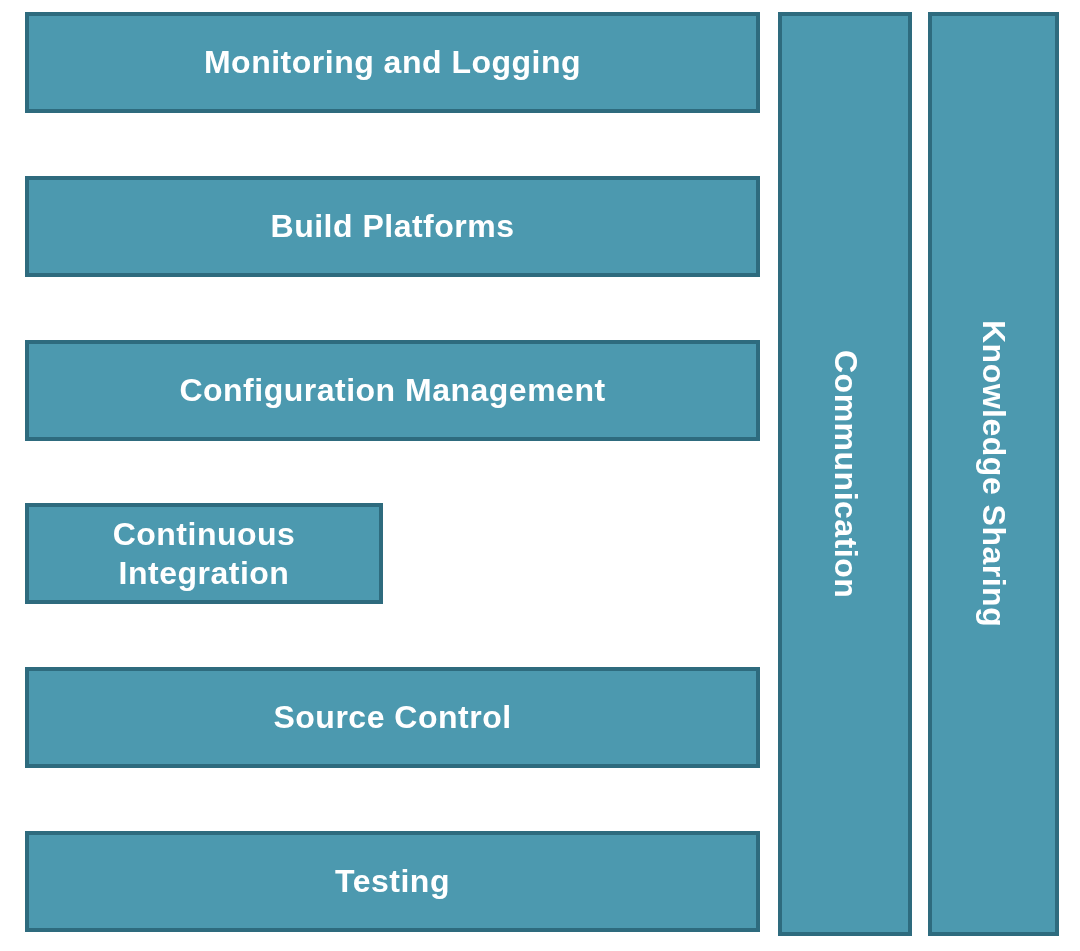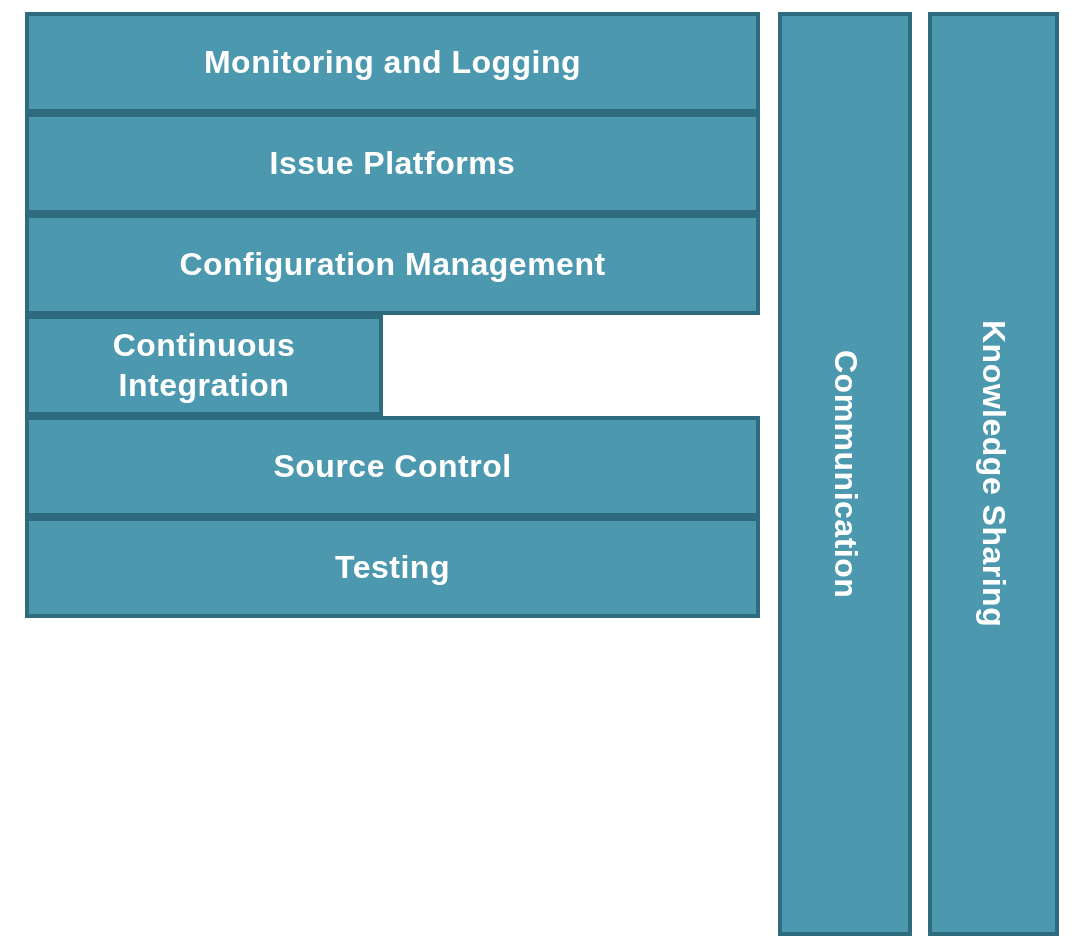--- a/index.html
+++ b/index.html
@@ -21,21 +21,21 @@
     overflow: hidden;
   }
   .main-column {
     position: absolute;
     left: 25px;
     top: 12px;
     width: 735px;
     height: 920px;
     display: flex;
     flex-direction: column;
-    justify-content: flex-start;
+    justify-content: space-between;
   }
   .box {
     background: var(--box_fill);
     border: 4px solid var(--box_border);
     color: var(--text);
     display: flex;
     align-items: center;
     justify-content: center;
     text-align: center;
     font-weight: 700;
@@ -77,21 +77,21 @@
 </head>
 <body>
 
 <div class="canvas">
 
   <div class="main-column">
     <div class="box row-box">
       <span>Monitoring and Logging</span>
     </div>
     <div class="box row-box">
-      <span>Issue Platforms</span>
+      <span>Build Platforms</span>
     </div>
     <div class="box row-box">
       <span>Configuration Management</span>
     </div>
 
     <div class="split-row">
       <div class="box split-left">
         <span>Continuous Integration</span>
       </div>
     </div>

